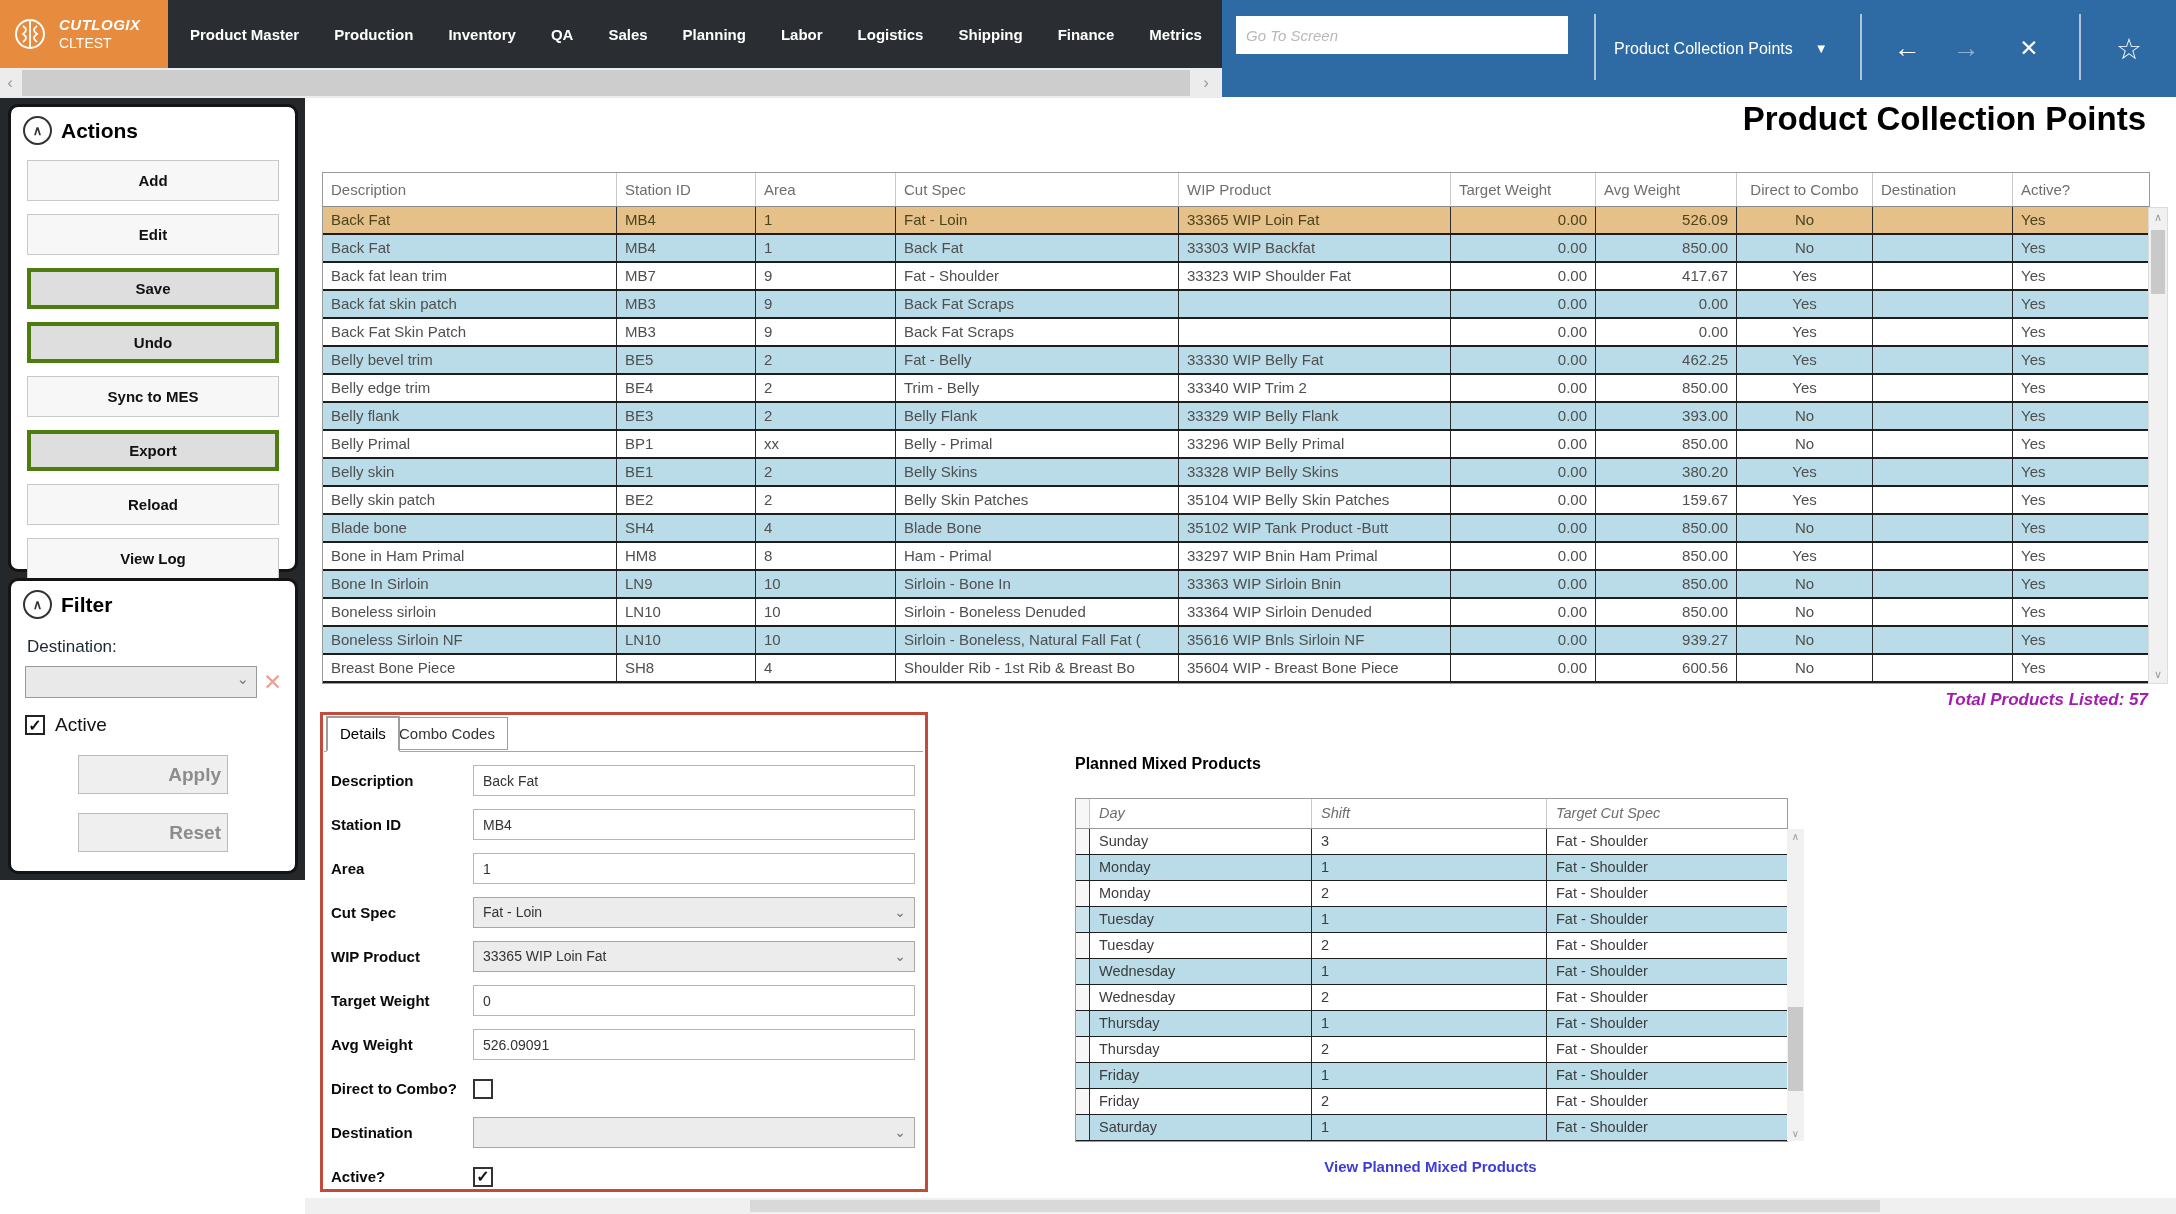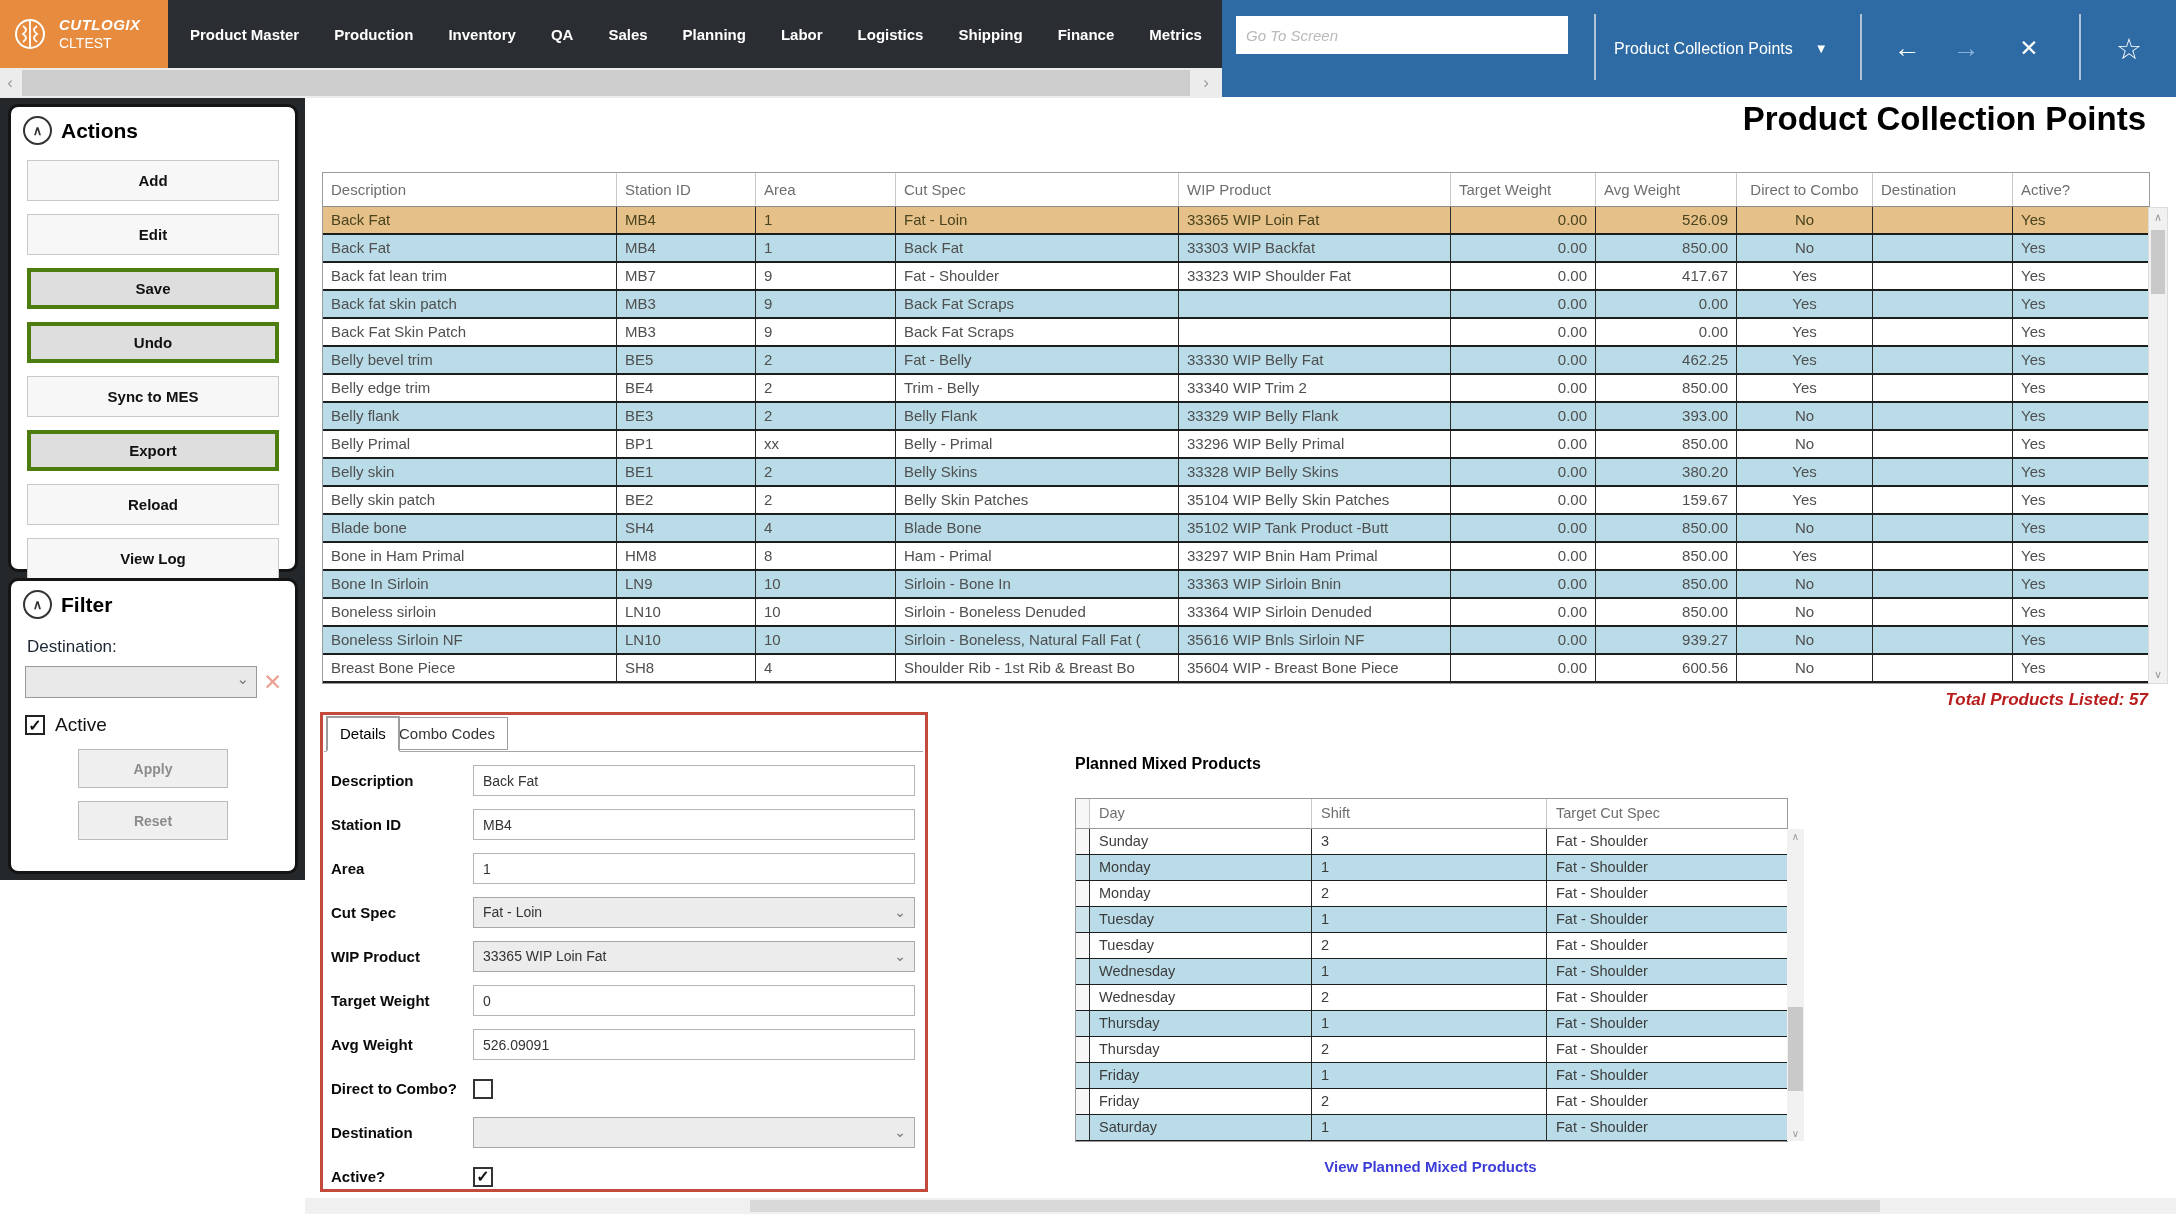--- a/index.html
+++ b/index.html
@@ -52,22 +52,22 @@
               font-family:inherit;cursor:pointer;}
   .action-btn.dark{background:#dedede;border:4px solid #4d7c0f;}
   .dest-label{margin:16px 0 9px 16px;font-size:17px;color:#1c2733;}
   .dest-row{display:flex;align-items:center;margin-left:14px;}
   .f-select-sm{width:230px;height:30px;background:#e9e9e9;border:1px solid #999;position:relative;cursor:pointer;}
   .f-select-sm .chev{position:absolute;right:7px;top:3px;color:#777;font-size:15px;}
   .clear-x{color:#eba092;font-size:23px;margin-left:6px;cursor:pointer;}
   .chk-row{display:flex;gap:10px;margin:16px 0 2px 14px;font-size:19px;color:#111;align-items:center;cursor:pointer;}
   .chk{width:20px;height:20px;border:2px solid #222;background:#fff;display:flex;align-items:center;
        justify-content:center;font-size:16px;font-weight:bold;color:#111;box-sizing:border-box;}
-  .gray-btn{display:block;margin:13px auto 0;width:150px;height:39px;background:#efefef;border:1px solid #bbb;
-            color:#8c8c8c;font-size:14px;font-weight:bold;font-family:inherit;cursor:pointer;}
+  .gray-btn{display:block;margin:19px auto 0;width:150px;height:39px;background:#efefef;border:1px solid #bbb;
+            color:#8c8c8c;font-size:19px;font-weight:bold;font-family:inherit;cursor:pointer;text-align:right;}
 
   
   .page-title{position:absolute;top:100px;right:30px;font-size:33px;font-weight:bold;color:#000;margin:0;}
 
   
   .grid{position:absolute;left:322px;top:172px;width:1826px;border:1px solid #9a9a9a;box-sizing:content-box;background:#fff;}
   .g-row{display:flex;height:28px;border-bottom:2px solid #1d1d1d;box-sizing:border-box;}
   .g-row.g-head{height:34px;border-bottom:1px solid #8a8a8a;background:#fff;}
   .g-cell{box-sizing:border-box;padding:0 8px;line-height:26px;font-size:15px;overflow:hidden;
           white-space:nowrap;border-right:1px solid #2b2b2b;color:#4f4f4f;flex:0 0 auto;}
@@ -80,21 +80,21 @@
   .row-white{background:#ffffff;}
   .row-blue{background:#b9dce8;}
   .row-selected{background:#e5c088;}
   .row-selected .g-cell{color:#4a431e;}
 
   .grid-vscroll{position:absolute;left:2148px;top:207px;width:20px;height:477px;background:#f1f1f1;border:1px solid #dcdcdc;box-sizing:border-box;}
   .vs-arrow{position:absolute;left:0;width:100%;text-align:center;color:#9a9a9a;font-size:11px;height:14px;line-height:14px;}
   .vs-arrow.up{top:2px;} .vs-arrow.down{bottom:2px;}
   .vs-thumb{position:absolute;left:2px;right:2px;top:22px;height:64px;background:#c9c9c9;}
 
-  .total{position:absolute;top:690px;right:28px;font-style:italic;font-size:17px;color:#b91c1c;font-weight:600;}
+  .total{position:absolute;top:690px;right:28px;font-style:italic;font-size:17px;color:#a21caf;font-weight:600;}
 
   
   .details-box{position:absolute;left:320px;top:712px;width:608px;height:480px;border:3px solid #c24b3c;
                background:#fff;box-sizing:border-box;}
   .tabs{position:relative;height:35px;margin:1px 2px 0 1px;border-bottom:1px solid #a5a5a5;}
   .tab{position:absolute;top:1px;height:33px;line-height:31px;padding:0 12px;font-size:15px;background:#fff;
        border:1px solid #9e9e9e;box-sizing:border-box;cursor:pointer;color:#333;}
   .tab.active{left:2px;top:0;height:36px;z-index:2;border-width:2px;border-bottom:2px solid #fff;color:#000;}
   .tab.t2{left:62px;}
   .f-row{display:flex;align-items:center;margin:13px 10px 0 8px;height:31px;}
@@ -103,21 +103,21 @@
   .f-select{flex:1;height:31px;background:#ececec;border:1px solid #a8a8a8;position:relative;line-height:29px;
             font-size:14px;padding:0 9px;color:#333;box-sizing:border-box;cursor:pointer;}
   .f-select .chev{position:absolute;right:8px;top:0;color:#777;}
   .f-chk{width:20px;height:20px;border:2px solid #333;background:#fff;display:flex;align-items:center;
          justify-content:center;font-size:16px;font-weight:bold;color:#111;box-sizing:border-box;cursor:pointer;}
 
   
   .planned-title{position:absolute;left:1075px;top:755px;width:711px;text-align:left;font-size:16px;font-weight:bold;color:#000;margin:0;}
   .ptable{position:absolute;left:1075px;top:798px;width:711px;border:1px solid #9a9a9a;box-sizing:content-box;background:#fff;}
   .p-row{display:flex;height:26px;border-bottom:1.5px solid #1d1d1d;box-sizing:border-box;}
-  .p-row.p-head{height:30px;border-bottom:1px solid #9a9a9a;background:#fff;}
+  .p-row.p-head{height:30px;border-bottom:1px solid #9a9a9a;background:#fff;font-style:italic;}
   .p-cell{box-sizing:border-box;padding:0 9px;line-height:24px;font-size:14.5px;overflow:hidden;white-space:nowrap;
           border-right:1px solid #2b2b2b;color:#3c3c3c;flex:0 0 auto;}
   .p-head .p-cell{line-height:29px;color:#6e6e6e;border-right:1px solid #c9c9c9;}
   .p-cell:nth-child(1){width:14px;padding:0;background:#f7f7f7;}
   .p-cell:nth-child(2){width:222px;} .p-cell:nth-child(3){width:235px;} .p-cell:nth-child(4){width:240px;border-right:none;}
   .p-row.stripe{background:#b9dce8;} .p-row.stripe .p-cell:nth-child(1){background:#cde4ec;}
 
   .pscroll{position:absolute;left:1787px;top:829px;width:17px;height:312px;background:#f1f1f1;}
   .ps-arrow{position:absolute;left:0;width:100%;text-align:center;color:#9a9a9a;font-size:10px;height:13px;line-height:13px;}
   .ps-arrow.up{top:1px;} .ps-arrow.down{bottom:1px;}

